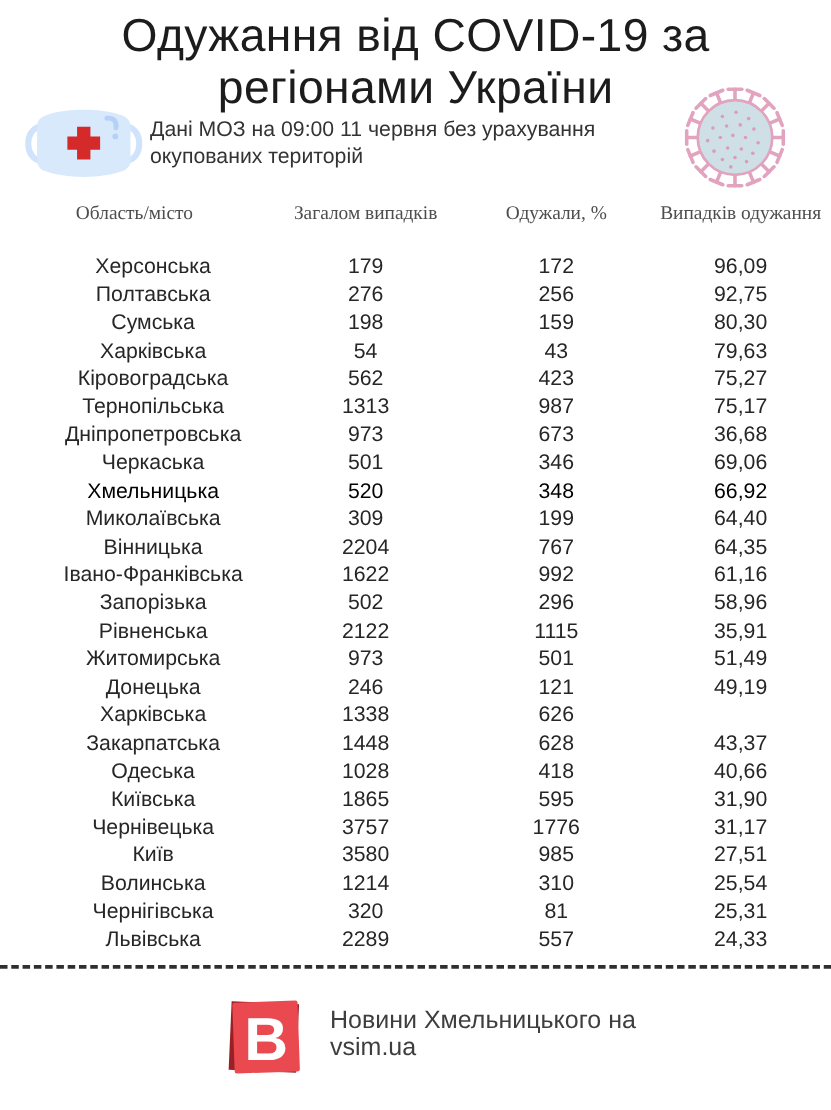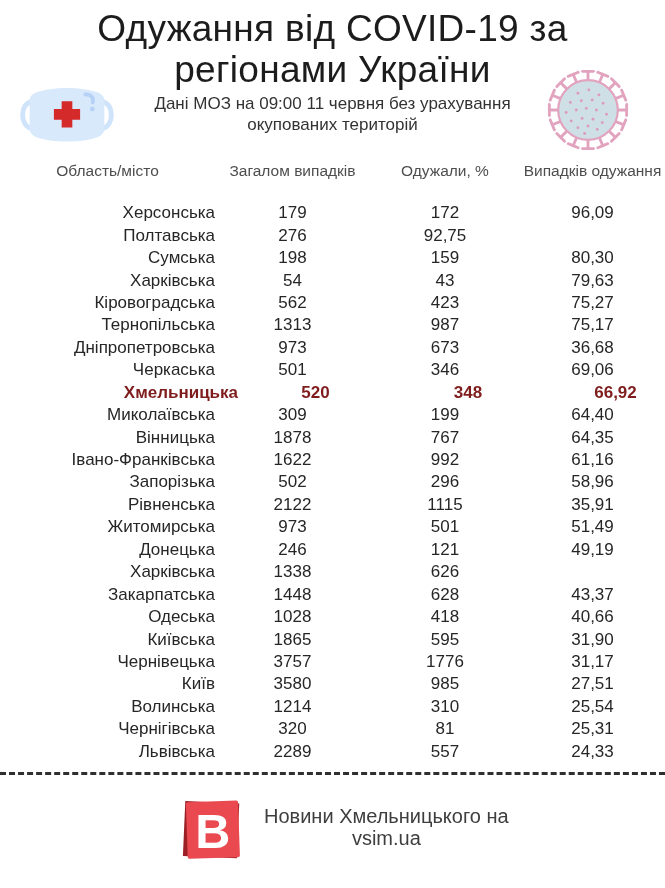--- a/index.html
+++ b/index.html
@@ -21,62 +21,60 @@
     line-height: 41px;
     font-weight: 500;
     letter-spacing: 0.3px;
     color: #1c1c1c;
   }
   .mask-icon-wrap { position: absolute; left: 18px; top: 80px; }
   .virus-icon-wrap { position: absolute; left: 546px; top: 68px; }
   .subtitle {
     position: absolute;
     top: 93px; left: 120px; width: 425px;
-    text-align: center;
     font-size: 17px;
     line-height: 21px;
     color: #333333;
   }
   .thead, .trow {
     display: grid;
     grid-template-columns: 215px 155px 150px 145px;
     align-items: center;
   }
   .thead {
     position: absolute;
     top: 160px; left: 0;
     width: 665px;
     height: 22px;
     font-size: 15.5px;
     color: #4e4e4e;
   }
-  .thead .cell { text-align: center; }
+  .thead .cell { text-align: center; font-family: Liberation Serif, serif; }
   .tbody {
     position: absolute;
     top: 202px; left: 0;
     width: 665px;
   }
   .trow { height: 22.45px; font-size: 17px; color: #262626; }
-  .trow .cell-region { padding-left: 30px; text-align: right; white-space: nowrap; }
+  .trow .cell-region { padding-left: 30px; text-align: center; white-space: nowrap; }
   .trow .cell-num { text-align: center; }
-  .trow.bold { font-weight: 700; color: #7f1d1d; padding-left: 23px; }
+  .trow.bold { font-weight: 400; color: #000000; }
   .divider {
     position: absolute;
     top: 772px; left: 0;
     width: 665px; height: 0;
     border-top: 3px dashed #2f2f2f;
   }
   .footer-logo-wrap { position: absolute; left: 176px; top: 795px; }
   .footer-text {
     position: absolute;
     left: 264px; top: 805px;
     font-size: 20px;
     line-height: 22px;
     color: #3e3e3e;
-    text-align: center;
   }
 </style>
 </head>
 <body>
 
 <div class="page">
 
   <h1 class="title"><span>Одужання від COVID-19 за</span><br><span>регіонами України</span></h1>
 
   <div class="mask-icon-wrap">
@@ -152,20 +150,21 @@
   <div class="tbody">
       <div class="trow">
         <div class="cell cell-region">Херсонська</div>
         <div class="cell cell-num">179</div>
         <div class="cell cell-num">172</div>
         <div class="cell cell-num">96,09</div>
       </div>
       <div class="trow">
         <div class="cell cell-region">Полтавська</div>
         <div class="cell cell-num">276</div>
+        <div class="cell cell-num">256</div>
         <div class="cell cell-num">92,75</div>
       </div>
       <div class="trow">
         <div class="cell cell-region">Сумська</div>
         <div class="cell cell-num">198</div>
         <div class="cell cell-num">159</div>
         <div class="cell cell-num">80,30</div>
       </div>
       <div class="trow">
         <div class="cell cell-region">Харківська</div>
@@ -204,21 +203,21 @@
         <div class="cell cell-num">66,92</div>
       </div>
       <div class="trow">
         <div class="cell cell-region">Миколаївська</div>
         <div class="cell cell-num">309</div>
         <div class="cell cell-num">199</div>
         <div class="cell cell-num">64,40</div>
       </div>
       <div class="trow">
         <div class="cell cell-region">Вінницька</div>
-        <div class="cell cell-num">1878</div>
+        <div class="cell cell-num">2204</div>
         <div class="cell cell-num">767</div>
         <div class="cell cell-num">64,35</div>
       </div>
       <div class="trow">
         <div class="cell cell-region">Івано-Франківська</div>
         <div class="cell cell-num">1622</div>
         <div class="cell cell-num">992</div>
         <div class="cell cell-num">61,16</div>
       </div>
       <div class="trow">

